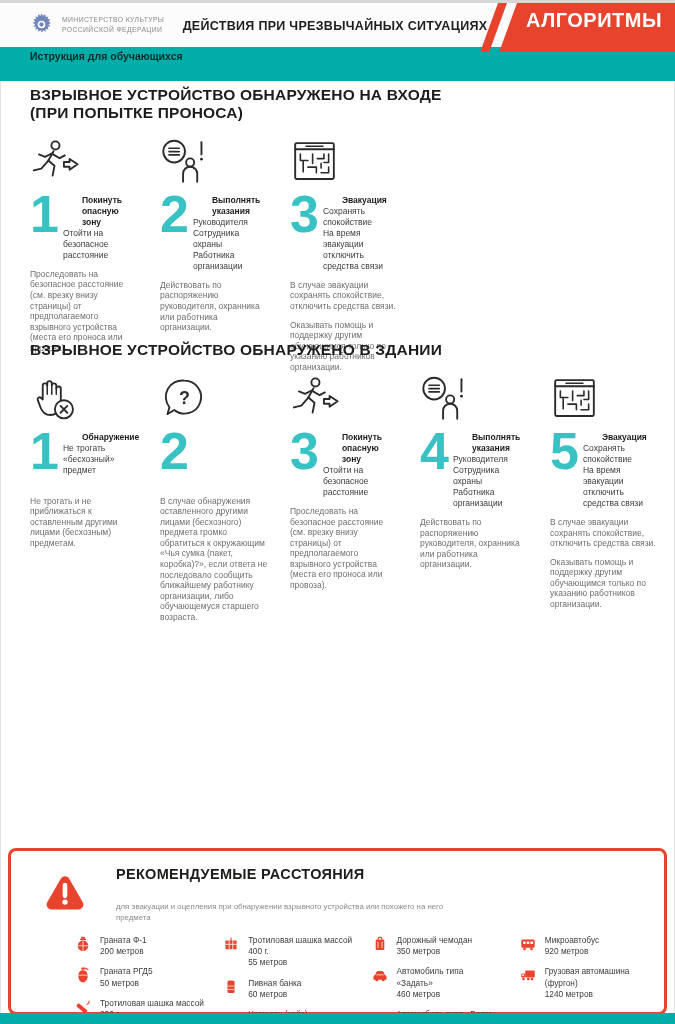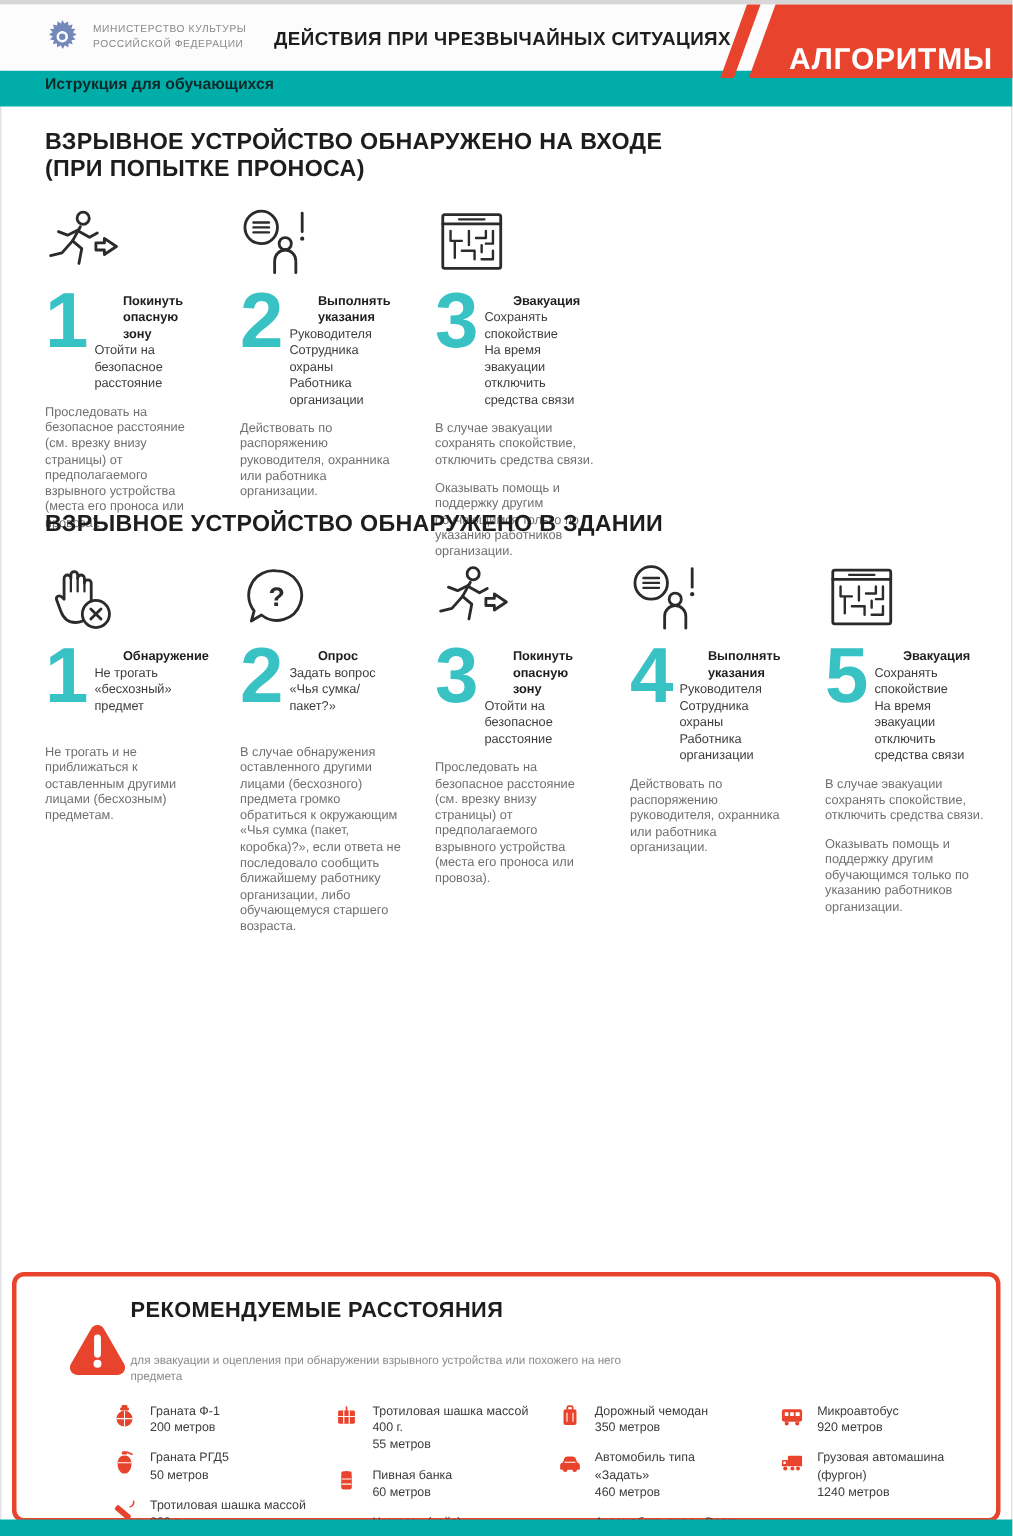--- a/index.html
+++ b/index.html
@@ -14,43 +14,43 @@
   
   .header{position:relative;height:44px;background:#fcfcfc;}
   .logo{position:absolute;left:28px;top:8px;display:flex;align-items:center;gap:7px;}
   .logo svg{width:27px;height:27px;display:block;}
   .logo-text{font-size:6.8px;color:#8a8a8a;letter-spacing:.4px;line-height:1.35;}
   .header-title{position:absolute;left:110px;width:450px;text-align:center;top:16px;
     font-size:12.5px;font-weight:800;color:var(--dark);letter-spacing:.3px;}
   .badge-wrap{position:absolute;right:0;top:0;width:185px;height:44px;}
   .badge-stripe{position:absolute;left:0;top:-5px;bottom:-5px;width:9px;background:var(--red);transform:skewX(-20deg);}
   .badge-main{position:absolute;left:19px;right:-40px;top:-5px;bottom:-5px;background:var(--red);transform:skewX(-20deg);}
-  .badge-label{position:absolute;right:13px;top:26px;font-size:20px;font-weight:800;color:#fff;letter-spacing:.5px;}
+  .badge-label{position:absolute;right:13px;top:6px;font-size:20px;font-weight:800;color:#fff;letter-spacing:.5px;}
   
-  .subheader{height:24px;background:var(--teal);line-height:18px;padding-left:30px;
+  .subheader{height:34px;background:var(--teal);line-height:18px;padding-left:30px;
     font-size:10.5px;font-weight:bold;color:#0c2b2a;}
   
   .section{position:absolute;left:30px;width:650px;}
   .section-title{font-size:15.5px;font-weight:800;color:var(--dark);letter-spacing:.2px;
     line-height:1.15;white-space:pre-line;}
   .steps{display:grid;grid-template-columns:repeat(5,130px);margin-top:16px;}
   .step{padding-right:20px;}
   .icon-cell{height:56px;}
   .icon-cell svg{width:49px;height:47px;display:block;}
   .num-row{display:flex;gap:6px;min-height:57px;}
   .step-num{font-size:52px;font-weight:800;color:var(--teal-light);line-height:.8;letter-spacing:-2px;}
   .step-head{padding-top:1px;}
   .step-title{font-size:8.5px;font-weight:bold;color:var(--dark);line-height:1.3;margin-left:19px;}
   .step-sub{font-size:8.5px;color:#3c3c3c;line-height:1.3;}
   .step-body{margin-top:8px;}
   .step-body p{font-size:8.5px;color:var(--gray);line-height:1.24;margin-bottom:8px;}
   
   .dist-box{position:absolute;left:8px;right:8px;top:845px;height:167px;background:#fff;
     border:3px solid var(--red);border-radius:8px;}
-  .dist-head{display:flex;align-items:flex-end;gap:2px;padding:15px 16px 0 34px;}
+  .dist-head{display:flex;align-items:center;gap:31px;padding:15px 16px 0 34px;}
   .dist-head svg{width:40px;height:37px;flex:0 0 auto;}
   .dist-title{font-size:14.5px;font-weight:800;color:var(--dark);letter-spacing:.3px;}
   .dist-sub{font-size:7.8px;color:#8a8a8a;max-width:335px;line-height:1.35;margin-top:20px;}
   .dist-grid{display:grid;grid-template-columns:repeat(4,1fr);padding:12px 14px 0 64px;column-gap:18px;}
   .dist-item{display:flex;gap:9px;margin-bottom:9px;align-items:flex-start;}
   .dist-item svg{width:16px;height:16px;flex:0 0 auto;margin-top:1px;}
   .dist-name,.dist-val{font-size:8.3px;color:#3c3c3c;line-height:1.35;}
   
   .footer-bar{position:absolute;left:0;right:0;bottom:0;height:11px;background:var(--teal);}
 </style>
@@ -187,25 +187,20 @@
           </div>
           <div class="step">
             <div class="icon-cell">
               <svg viewBox="0 0 52 48" fill="none" stroke="#2b2b2b" stroke-width="2" stroke-linecap="round" stroke-linejoin="round">
                 <path d="M26 5a17.5 17.5 0 1 1-10.8 31.2L8 40.5l2-7.2A17.5 17.5 0 0 1 26 5z"></path>
                 <text x="26" y="29.5" text-anchor="middle" font-size="19" font-weight="bold" fill="#2b2b2b" stroke="none">?</text>
               </svg>
             </div>
             <div class="num-row">
               <div class="step-num">2</div>
-              <div class="step-head">
-                <div class="step-title">Опрос</div>
-                <div class="step-sub">Задать вопрос «Чья сумка/</div>
-                <div class="step-sub">пакет?»</div>
-              </div>
             </div>
             <div class="step-body">
               <p>В случае обнаружения оставленного другими лицами (бесхозного) предмета громко обратиться к окружающим «Чья сумка (пакет, коробка)?», если ответа не последовало сообщить ближайшему работнику организации, либо обучающемуся старшего возраста.</p>
             </div>
           </div>
           <div class="step">
             <div class="icon-cell">
               <svg viewBox="0 0 52 48" fill="none" stroke="#2b2b2b" stroke-width="2" stroke-linecap="round" stroke-linejoin="round">
                 <circle cx="27" cy="7" r="4.3"></circle>
                 <path d="M25 13l-5.5 10"></path>

